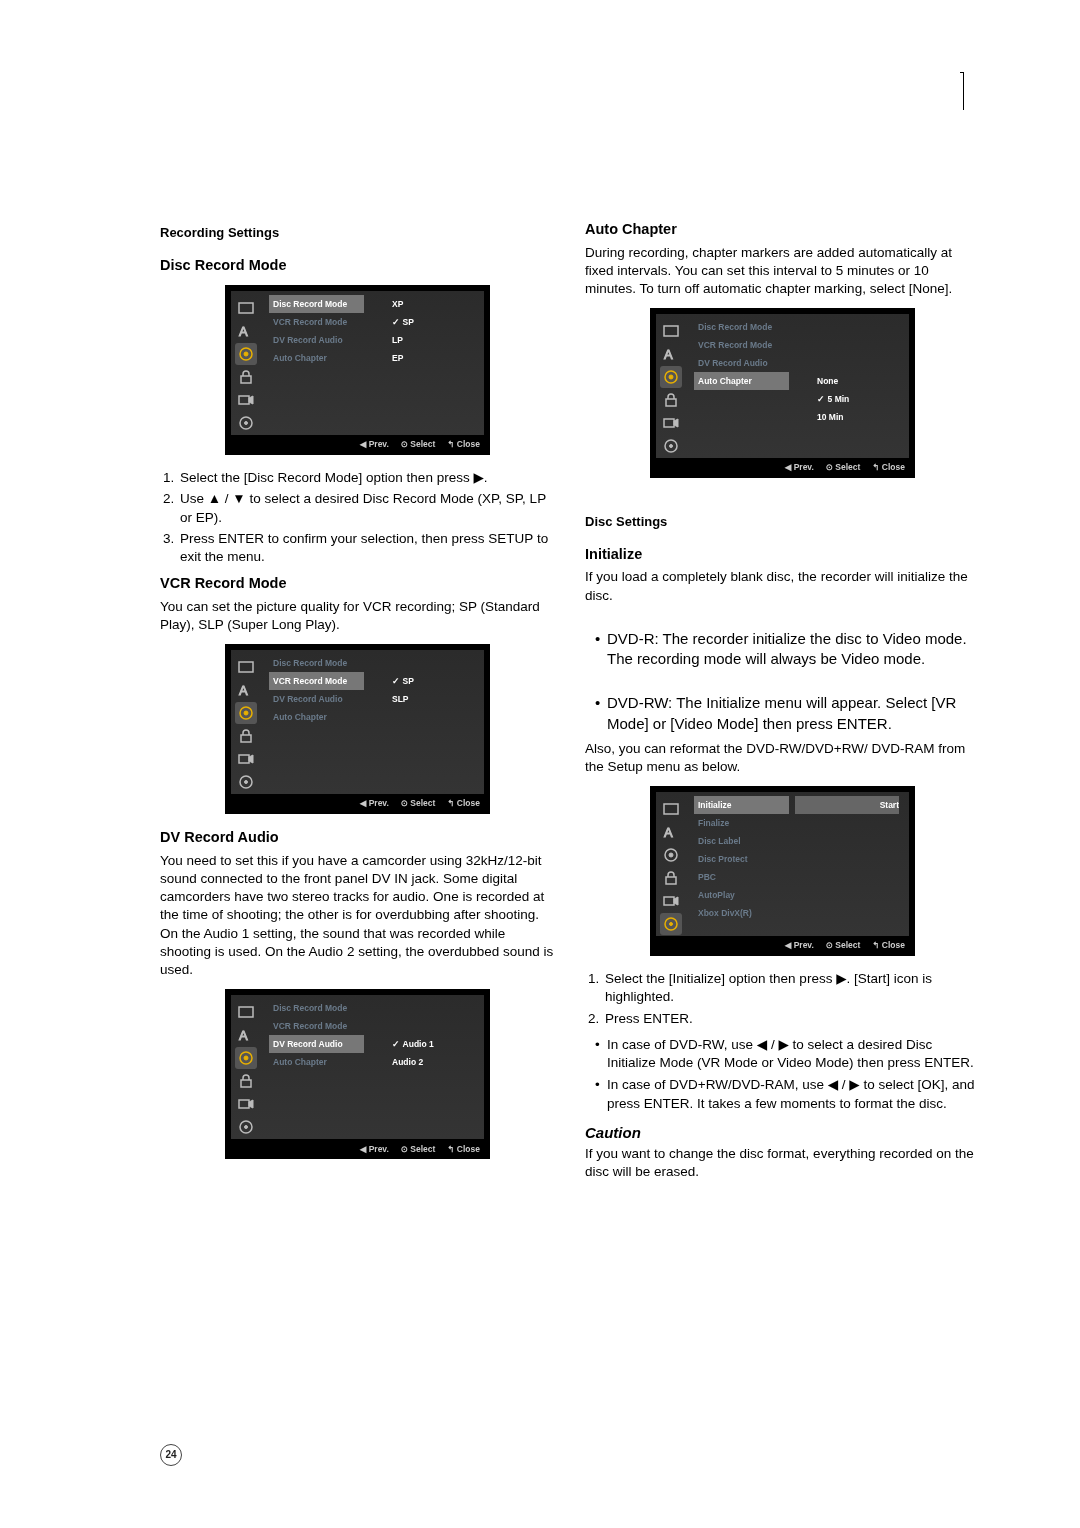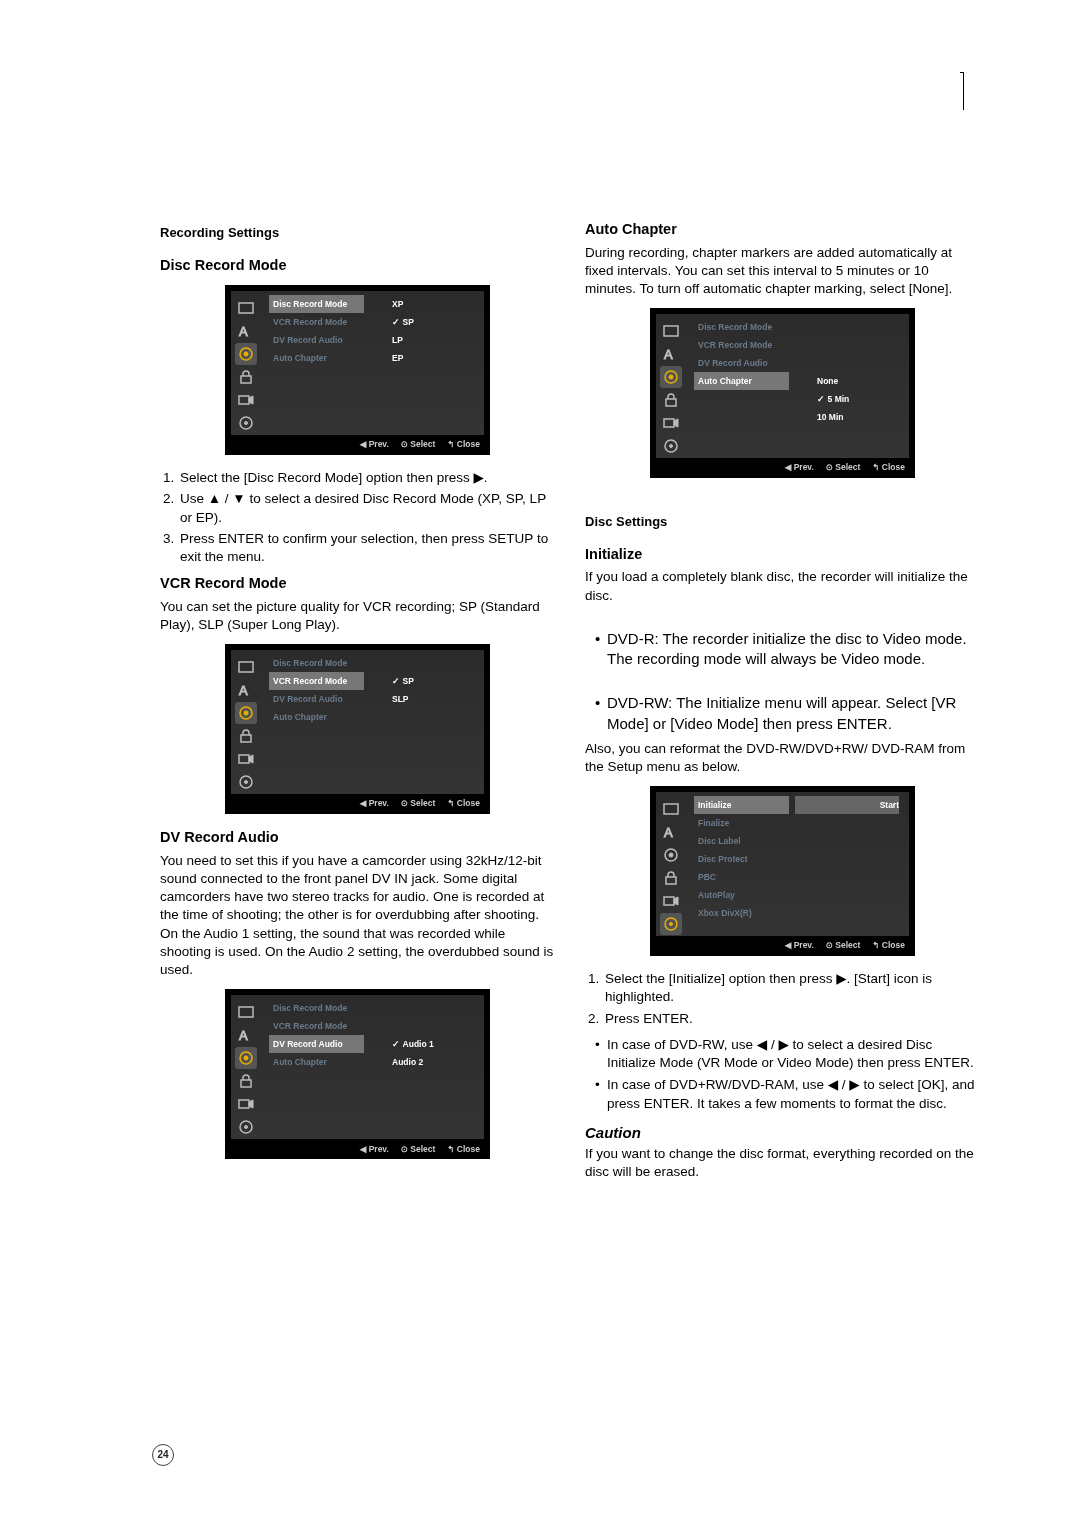--- a/index.html
+++ b/index.html
@@ -42,21 +42,21 @@
   ol li { margin-bottom: 3px; padding-left: 2px;}
   ul.bul { list-style: none; margin-left: 10px; margin-bottom: 6px; margin-top: 4px;}
   ul.bul li { position: relative; padding-left: 12px; margin-bottom: 4px; font-size: 15px; margin-top: 24px;}
   ul.bul li::before { content: "•"; position: absolute; left: 0; }
   ul.plain { list-style: none; margin-left: 10px; margin-bottom: 6px;}
   ul.plain li { position: relative; padding-left: 12px; margin-bottom: 4px;}
   ul.plain li::before { content: "•"; position: absolute; left: 0; }
   .caution-head { font-style: italic; font-weight: bold; font-size: 15px; margin-top: 10px; margin-bottom: 2px;}
   .page-num {
     position: absolute;
-    left: 152px;
+    left: 160px;
     bottom: 62px;
     width: 22px;
     height: 22px;
     border: 1.5px solid #444;
     border-radius: 50%;
     font-size: 10px;
     font-weight: bold;
     display: flex;
     align-items: center;
     justify-content: center;

